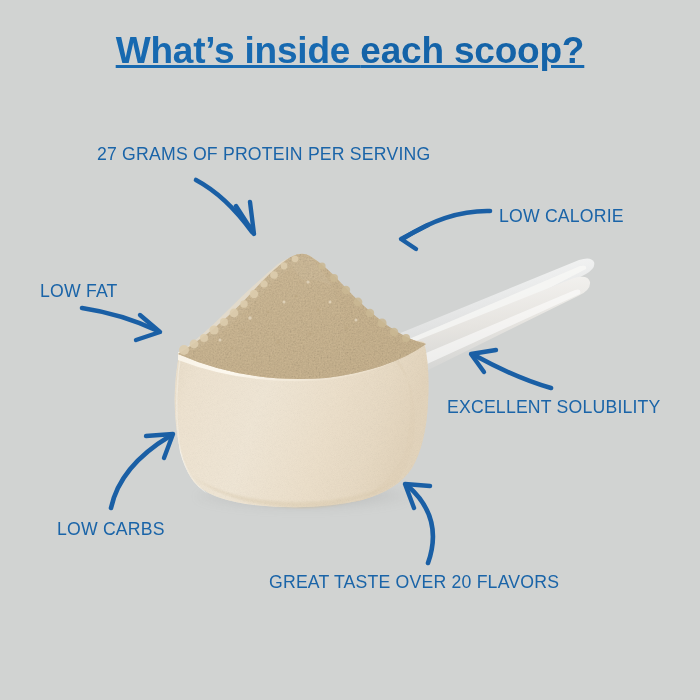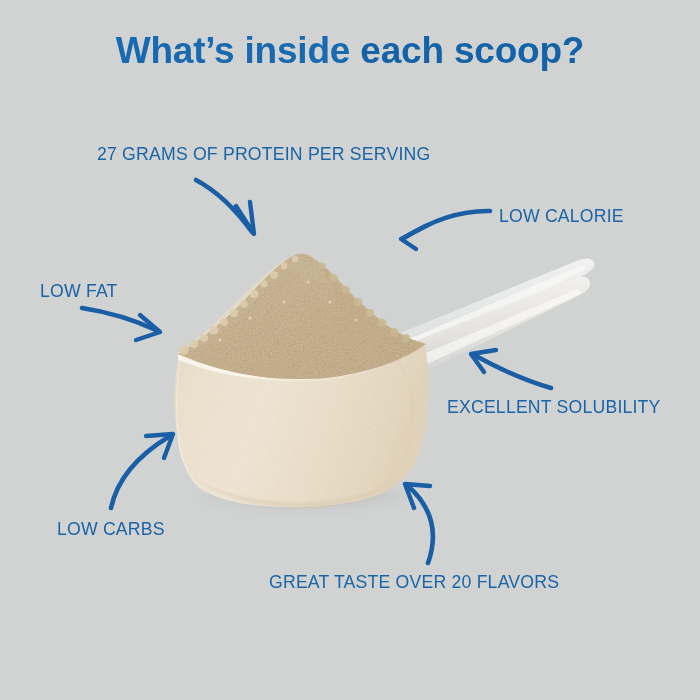--- a/index.html
+++ b/index.html
@@ -26,20 +26,21 @@
     left: 0;
     top: 28px;
     width: 700px;
     text-align: center;
     font-size: 37px;
     line-height: 46px;
     letter-spacing: -0.2px;
     color: #1769b0;
     font-weight: bold;
     white-space: nowrap;
+    text-decoration: underline;
   }
   .title .strong {
     font-weight: 900;
     color: #1463a8;
   }
 
   
   .label {
     position: absolute;
     color: #1a64a8;

